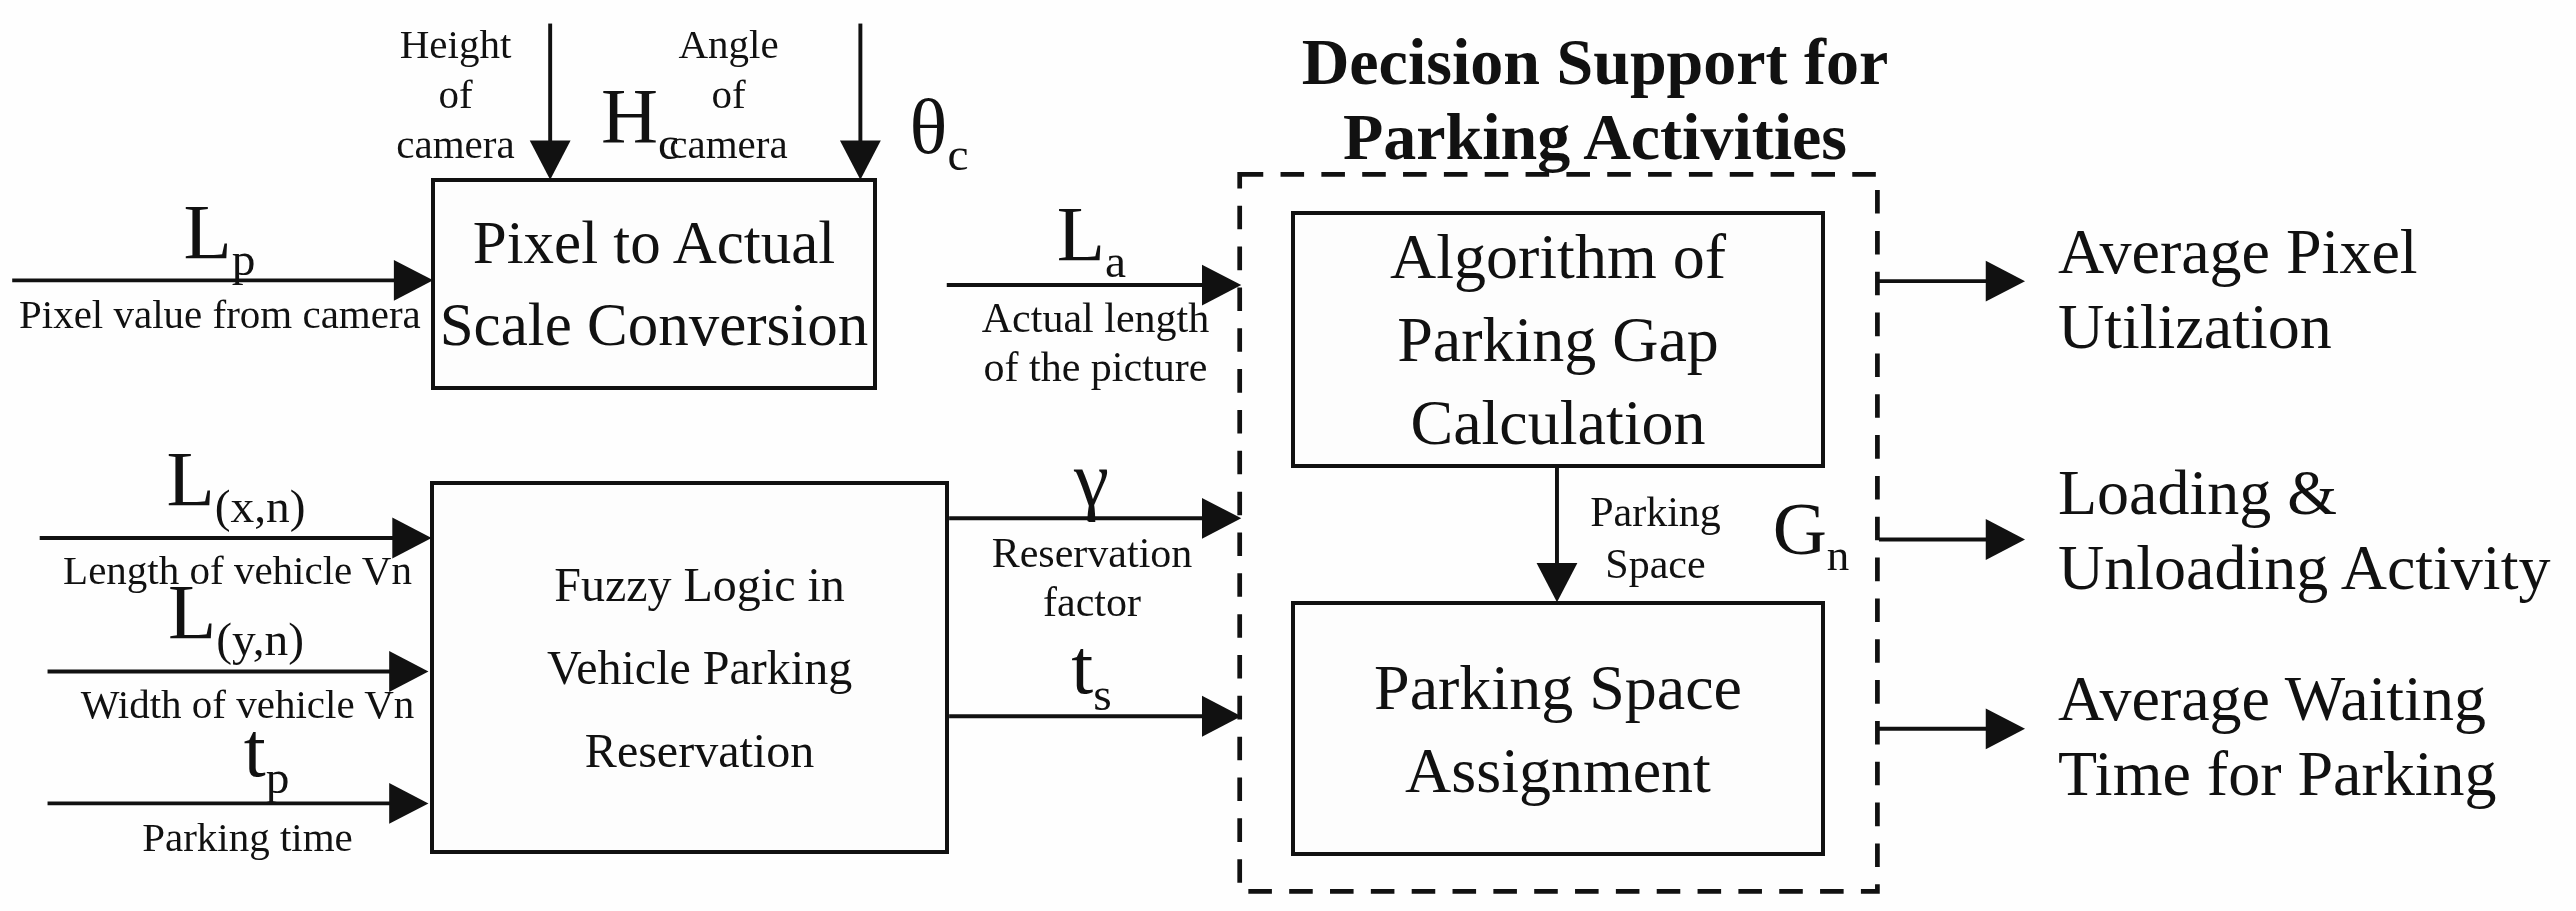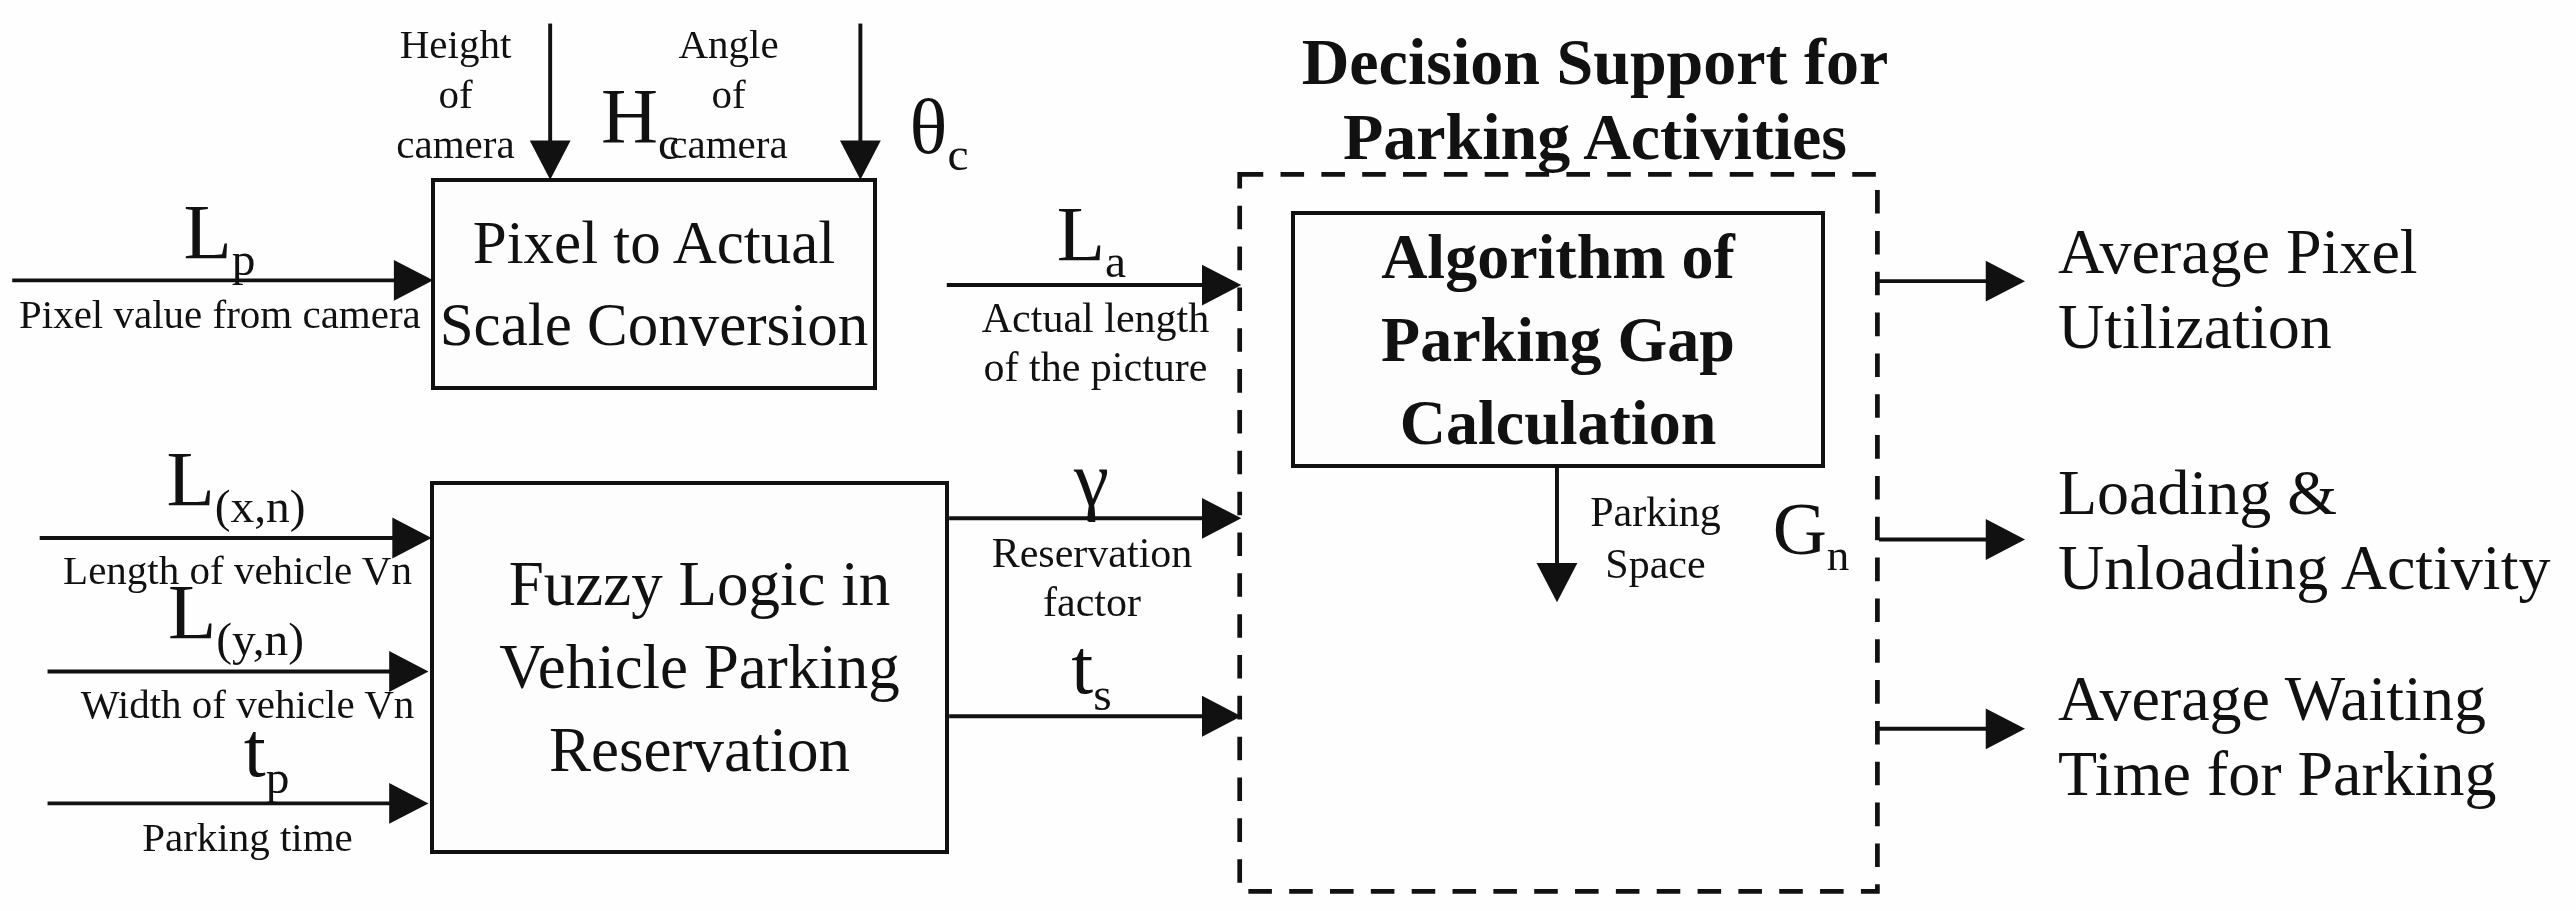--- a/index.html
+++ b/index.html
@@ -7,22 +7,22 @@
     position:relative;width:2576px;height:911px;background:#fefefe;
     font-family:"Liberation Serif","DejaVu Serif",serif;color:#111111;overflow:hidden;
   }
   .box{
     position:absolute;border:4.7px solid #111111;background:#fdfdfd;
     display:flex;flex-direction:column;justify-content:center;align-items:center;
     text-align:center;box-sizing:border-box;
   }
   .box .bline{white-space:nowrap;}
   .f78{font-size:61px;line-height:82px;}
-  .f80{font-size:63px;line-height:83px;padding-left:20px;}
-  .f82{font-size:64px;line-height:83px;font-weight:bold;}
+  .f80{font-size:48px;line-height:83px;padding-left:20px;}
+  .f82{font-size:64px;line-height:83px;}
   .sym{position:absolute;font-size:79px;text-align:center;white-space:nowrap;}
   .sym sub{font-size:60%;line-height:0;}
   .small{position:absolute;font-size:41px;line-height:50px;text-align:center;white-space:nowrap;}
   .desc{position:absolute;font-size:42px;line-height:49px;text-align:center;white-space:nowrap;}
   .out{position:absolute;font-size:64px;line-height:75px;white-space:nowrap;text-align:left;}
   .title{
     position:absolute;left:1257px;top:23.6px;width:676px;text-align:center;
     font-weight:bold;font-size:66px;line-height:75px;white-space:nowrap;
   }
   svg.overlay{position:absolute;left:0;top:0;pointer-events:none;}
@@ -50,20 +50,24 @@
     <div class="bline">Vehicle Parking</div>
     <div class="bline">Reservation</div>
   </div>
 
   <div class="box f82" style="left:1291px;top:211px;width:534px;height:257px;">
     <div class="bline">Algorithm of</div>
     <div class="bline">Parking Gap</div>
     <div class="bline">Calculation</div>
   </div>
 
+  <div class="box f82" style="left:1291px;top:601px;width:534px;height:255px;">
+    <div class="bline">Parking Space</div>
+    <div class="bline">Assignment</div>
+  </div>
 
   <div class="small" style="left:369px;top:19px;width:173px;">
     <div>Height</div>
     <div>of</div>
     <div>camera</div>
   </div>
   <div class="sym" style="left:573px;top:71px;width:134px;">
     <span>H</span><sub>c</sub>
   </div>
   <div class="small" style="left:646px;top:19px;width:165px;">

